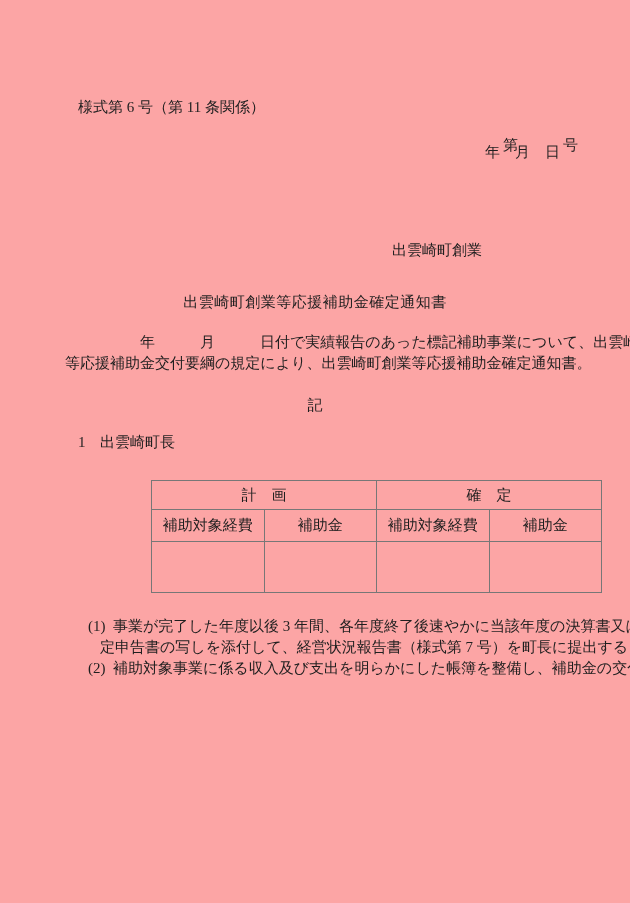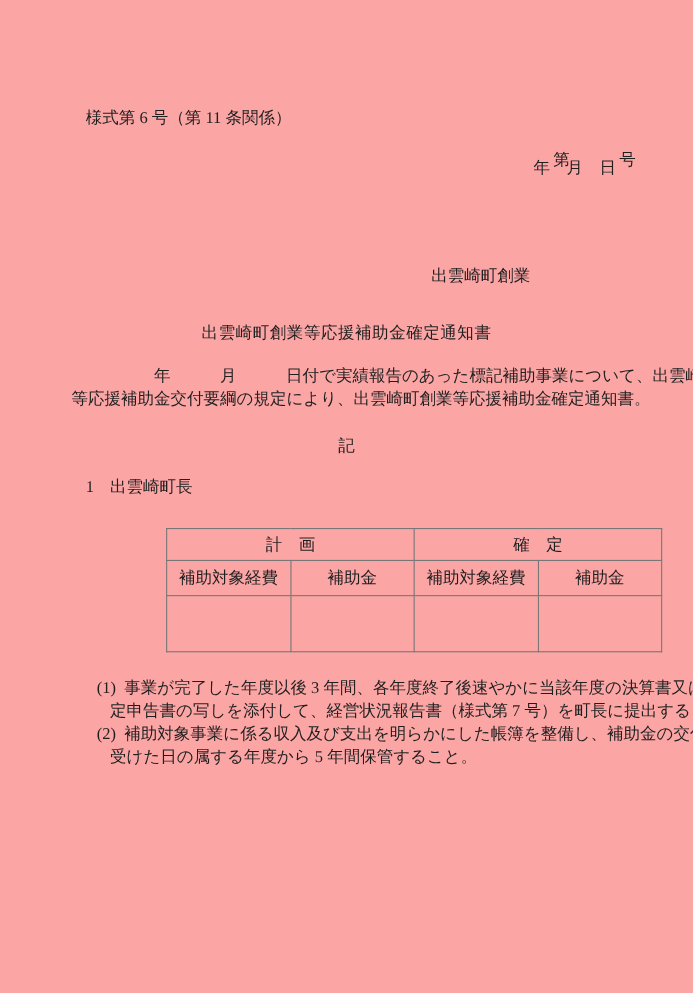--- a/index.html
+++ b/index.html
@@ -103,17 +103,16 @@
     <div class="s2-item">
       <div class="s2-line first">
         <span class="s2-marker">(1)</span><span>事業が完了した年度以後 3 年間、各年度終了後速やかに当該年度の決算書又は確</span>
       </div>
       <div class="s2-line">定申告書の写しを添付して、経営状況報告書（様式第 7 号）を町長に提出すること。</div>
     </div>
     <div class="s2-item">
       <div class="s2-line first">
         <span class="s2-marker">(2)</span><span>補助対象事業に係る収入及び支出を明らかにした帳簿を整備し、補助金の交付を</span>
       </div>
-      <div class="s2-line">受けた日の属する年度から 5 年間保管すること。</div>
     </div>
   </div>
 
 </div>
 
 </body></html>

